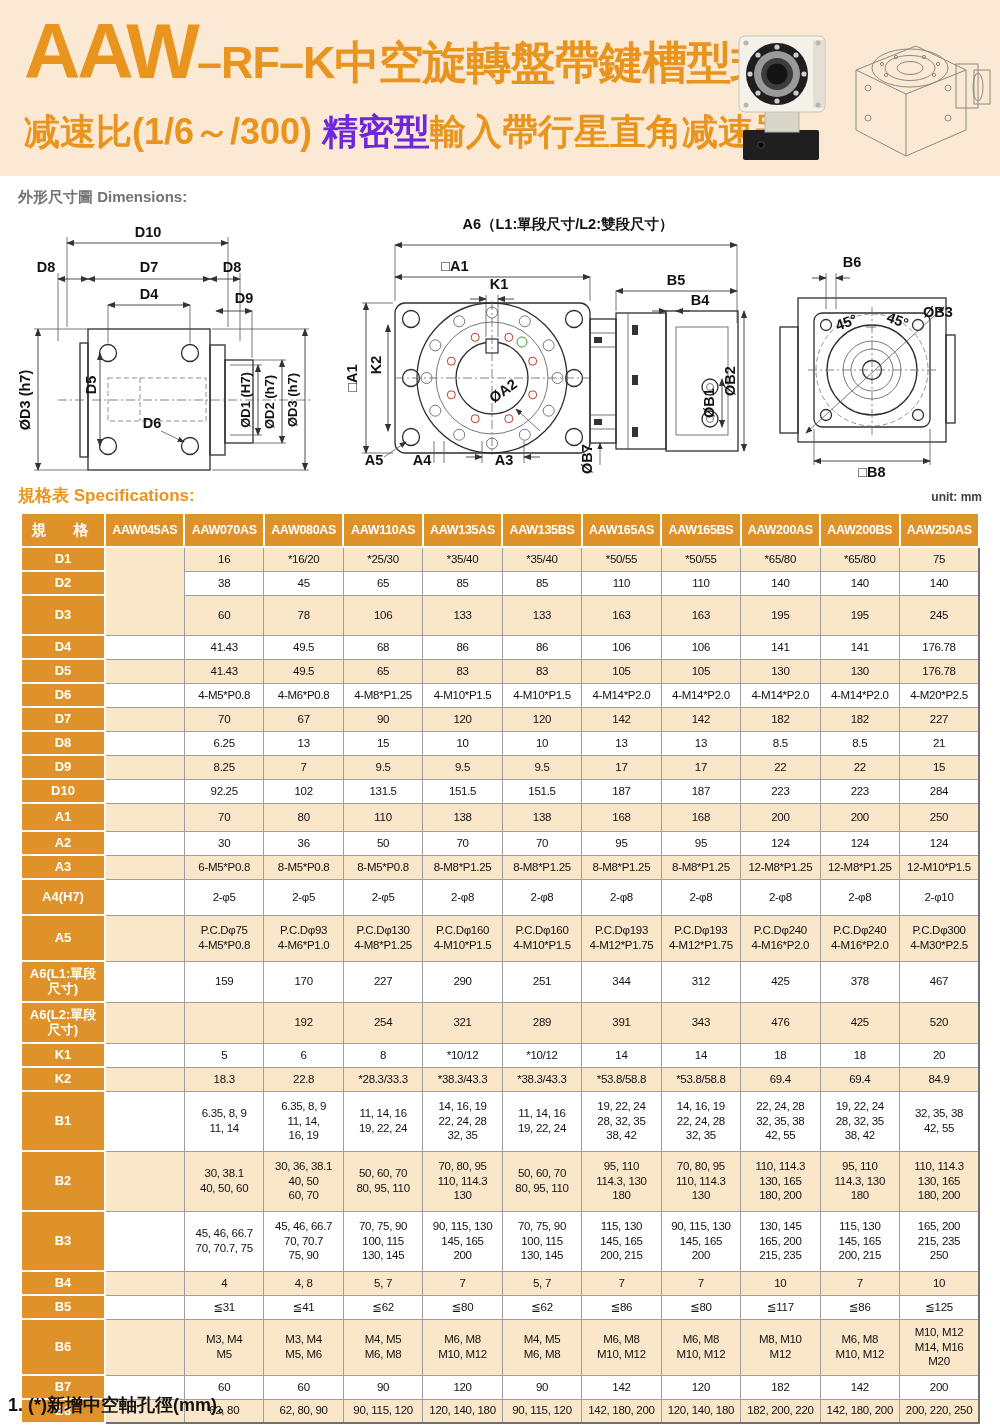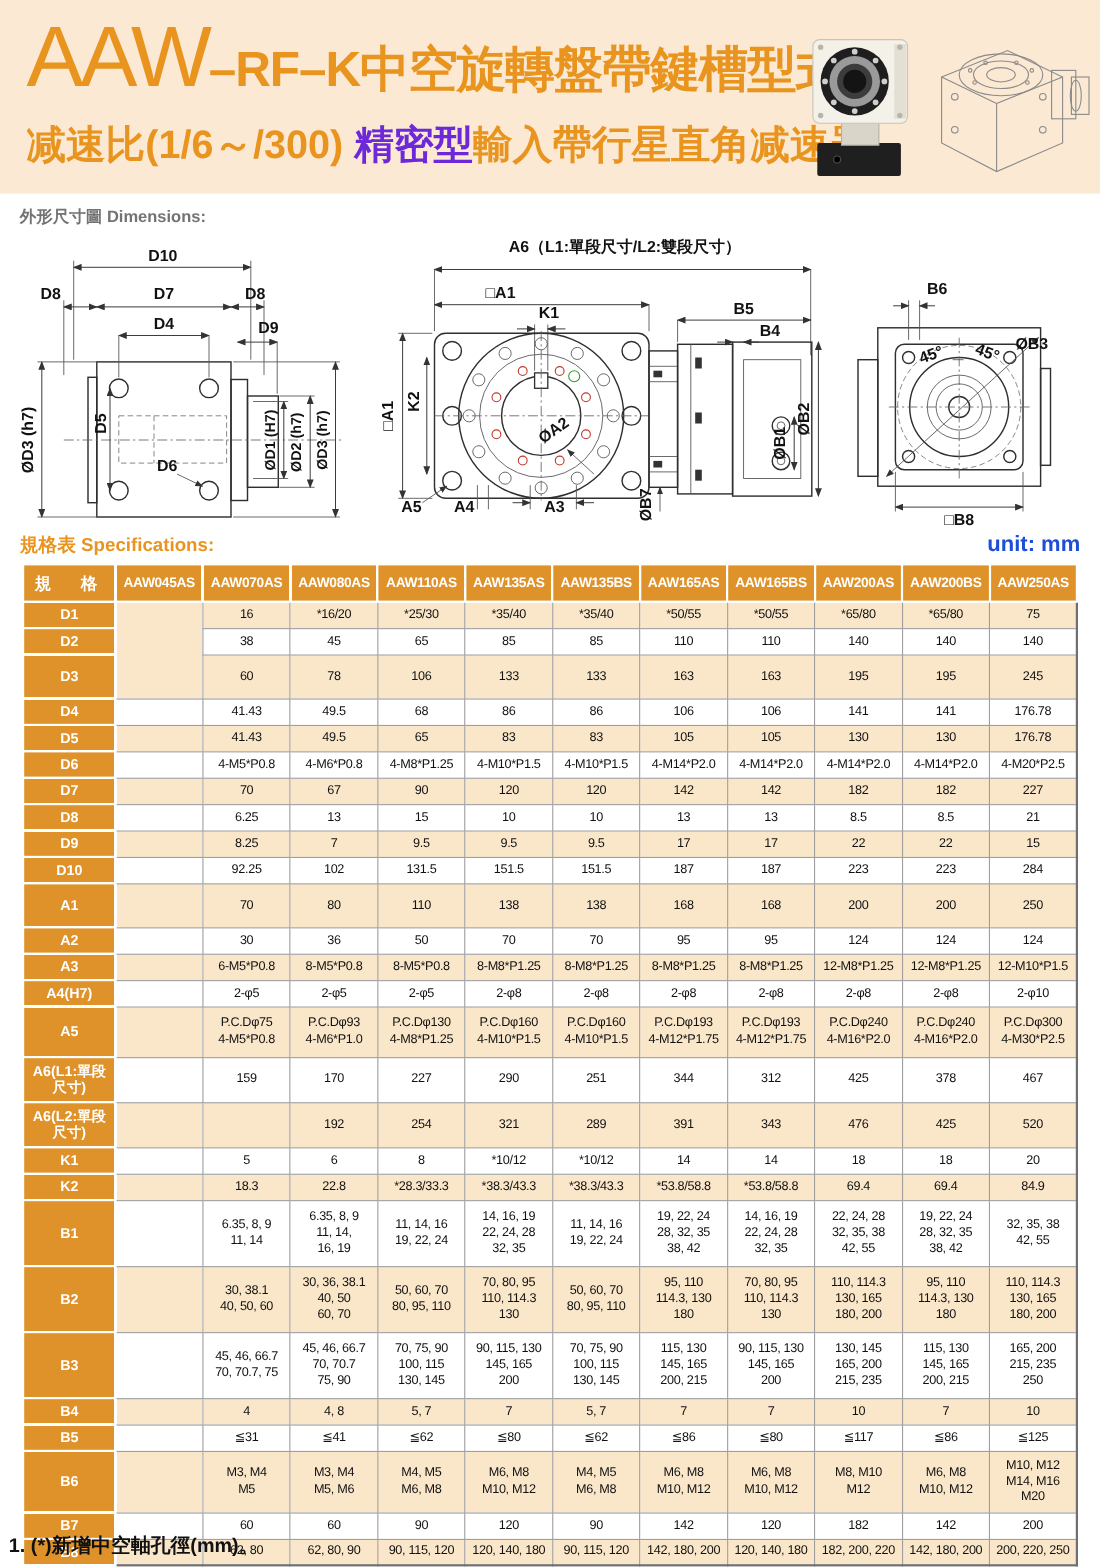--- a/index.html
+++ b/index.html
@@ -1,28 +1,28 @@
 <!DOCTYPE html>
 <html><head>
 <meta charset="utf-8">
 <style>
   html,body{margin:0;padding:0;}
   body{width:1000px;height:1425px;position:relative;background:#ffffff;
        font-family:"Liberation Sans","DejaVu Sans",sans-serif;color:#1a1a1a;overflow:hidden;}
   .banner{position:absolute;left:0;top:0;width:1000px;height:176px;background:#fbe9d3;}
   .t1{position:absolute;left:24px;top:6px;white-space:nowrap;color:#e8941e;font-weight:bold;}
-  .t1 .big{font-size:78px;letter-spacing:-3px;font-weight:400;}
+  .t1 .big{font-size:78px;letter-spacing:-3px;font-weight:700;}
   .t1 .rest{font-size:45px;letter-spacing:-1px;}
   .t2{position:absolute;left:24px;top:108px;white-space:nowrap;color:#e8941e;font-weight:bold;font-size:36px;}
   .t2 .red{color:#6d28d9;}
   .sec-title{position:absolute;left:18px;top:188px;color:#737373;font-weight:bold;font-size:15px;}
   .diagram{position:absolute;left:0;top:215px;}
   .specline{position:absolute;left:18px;top:484px;width:964px;display:flex;justify-content:space-between;align-items:baseline;}
   .specline .st{color:#e8941e;font-weight:bold;font-size:17px;}
-  .specline .un{color:#1d4ed8;font-weight:bold;font-size:20px;}
+  .specline .un{color:#404040;font-weight:bold;font-size:12px;}
   table.spec{position:absolute;left:20px;top:512px;width:960px;border-collapse:collapse;table-layout:fixed;
              border:2px solid #6f6f6f;}
   table.spec th,table.spec td{padding:1px 2px;text-align:center;vertical-align:middle;overflow:hidden;}
   table.spec thead th{background:#de9229;color:#fff;font-size:12.5px;font-weight:bold;border:2px solid #fff;height:30px;letter-spacing:-0.3px;}
   table.spec thead th.corner{width:78px;font-size:15px;letter-spacing:6px;}
   table.spec th.rowlabel{background:#de9229;color:#fff;font-size:13px;font-weight:bold;border:2px solid #fff;line-height:1.15;}
   table.spec td{border:1px solid #9e9e9e;font-size:11.5px;letter-spacing:-0.3px;line-height:1.3;white-space:pre-line;color:#111;}
   table.spec tr.rc td{background:#fae7ca;}
   table.spec tr.rw td{background:#ffffff;}
   table.spec td.mc{background:#fae7ca !important;}
@@ -475,21 +475,21 @@
         <td>102</td>
         <td>131.5</td>
         <td>151.5</td>
         <td>151.5</td>
         <td>187</td>
         <td>187</td>
         <td>223</td>
         <td>223</td>
         <td>284</td>
       </tr>
-      <tr class="rc" style="height: 40px; margin-top: 48px;">
+      <tr class="rc" style="height: 28px; margin-top: 48px;">
         <th class="rowlabel">A1</th>
         <td></td>
         <td>70</td>
         <td>80</td>
         <td>110</td>
         <td>138</td>
         <td>138</td>
         <td>168</td>
         <td>168</td>
         <td>200</td>
@@ -517,21 +517,21 @@
         <td>8-M5*P0.8</td>
         <td>8-M5*P0.8</td>
         <td>8-M8*P1.25</td>
         <td>8-M8*P1.25</td>
         <td>8-M8*P1.25</td>
         <td>8-M8*P1.25</td>
         <td>12-M8*P1.25</td>
         <td>12-M8*P1.25</td>
         <td>12-M10*P1.5</td>
       </tr>
-      <tr class="rw" style="height: 24px;">
+      <tr class="rw" style="height: 36px;">
         <th class="rowlabel">A4(H7)</th>
         <td></td>
         <td>2-φ5</td>
         <td>2-φ5</td>
         <td>2-φ5</td>
         <td>2-φ8</td>
         <td>2-φ8</td>
         <td>2-φ8</td>
         <td>2-φ8</td>
         <td>2-φ8</td>

